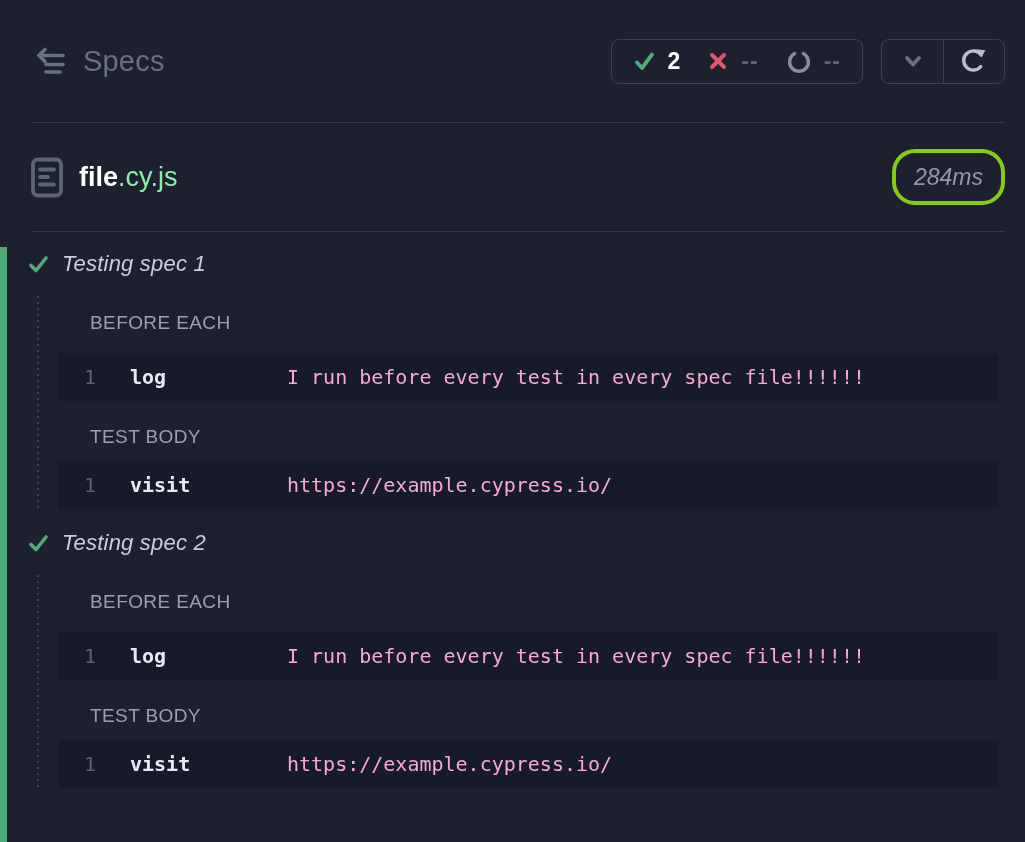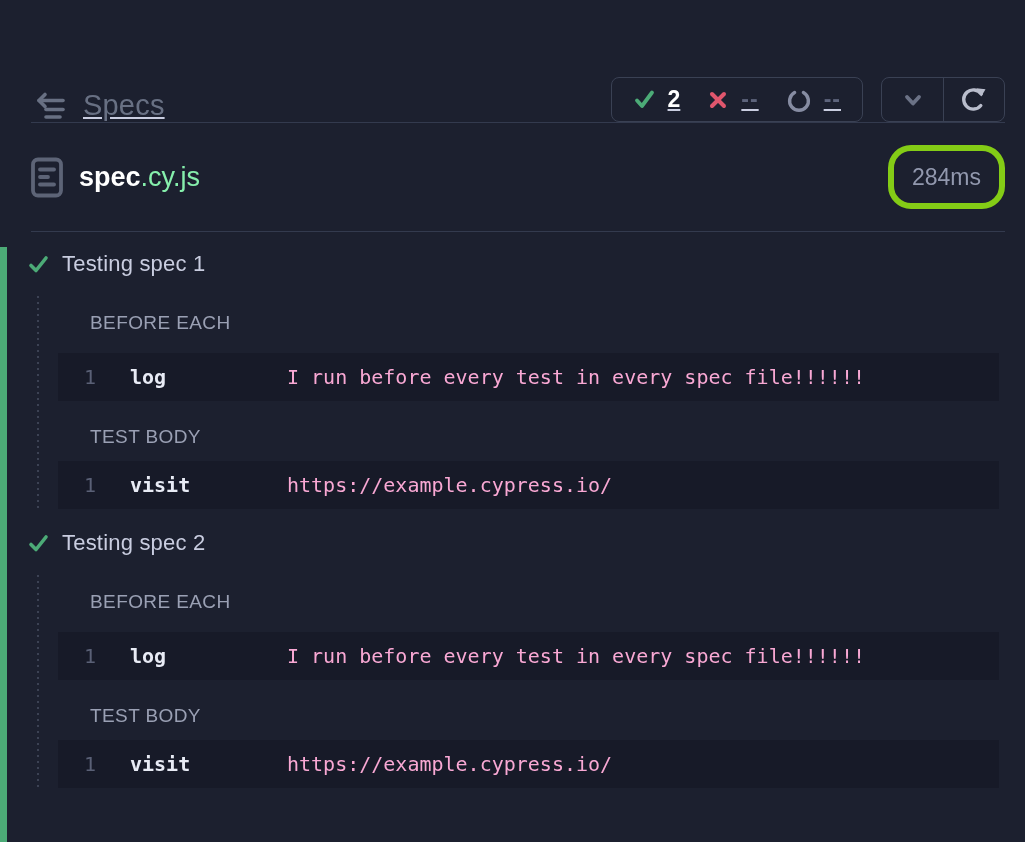--- a/index.html
+++ b/index.html
@@ -9,23 +9,22 @@
     width: 1025px; height: 842px;
     background: #1c202f;
     font-family: "Liberation Sans", sans-serif;
     overflow: hidden;
     color: #c9cde0;
   }
 
   
   .header {
     height: 122px;
-    display: flex; align-items: flex-end;
+    display: flex; align-items: center;
     padding: 0 20px 0 31px;
-    text-decoration: underline;
   }
   .back-btn {
     display: flex; align-items: center; gap: 16px;
     background: none; border: none; cursor: pointer;
     color: #687083;
   }
   .back-title { font-size: 29px; color: #687083; letter-spacing: .2px; }
   .header-right { margin-left: auto; display: flex; align-items: center; gap: 18px; }
 
   .stats-box {
@@ -56,39 +55,40 @@
   .spec-row {
     height: 108px;
     display: flex; align-items: center;
     padding: 0 20px 0 31px;
   }
   .spec-name { margin-left: 16px; font-size: 27px; }
   .spec-base { color: #ffffff; font-weight: bold; }
   .spec-ext  { color: #86efac; }
   .duration-pill {
     margin-left: auto;
-    height: 64px; display: flex; align-items: center;
+    height: 56px; display: flex; align-items: center;
     padding: 0 18px;
-    border: 6px solid #84cc16; border-radius: 23px;
-    font-size: 23px; color: #9298ae;
+    border: 4px solid #84cc16; border-radius: 23px;
+    font-size: 23px; color: #9298ae; font-style: italic;
   }
 
   
   .content { position: relative; height: 611px; }
   .pass-bar {
     position: absolute; left: 0; top: 0; bottom: 4px; width: 7px;
     background: #4cab77;
   }
 
   .test-block { }
   .test-title-row {
     display: flex; align-items: center;
     margin: 15px 0 0 28px;
     height: 34px;
     cursor: pointer;
+    font-style: italic;
   }
   .test-title-row:first-child { margin-top: 15px; }
   .test-title { margin-left: 13px; font-size: 22px; color: #c9cde0; letter-spacing: .2px; }
 
   .hooks {
     margin: 15px 0 0 37px;
     background-image: repeating-linear-gradient(to bottom, #3c4254 0 2px, transparent 2px 6px);
     background-size: 2px 100%;
     background-repeat: no-repeat;
     padding-bottom: 2px;
@@ -187,21 +187,21 @@
   <div class="spec-row">
     <span>
       <svg width="32" height="41" viewBox="0 0 32 41" fill="none" stroke="#5d6477" stroke-width="3.8" stroke-linecap="round">
         <rect x="2" y="2.5" width="28" height="36" rx="5"></rect>
         <path d="M9 12.5 L23 12.5"></path>
         <path d="M9 20 L17 20"></path>
         <path d="M9 27.5 L23 27.5"></path>
       </svg>
     </span>
     <span class="spec-name">
-      <span class="spec-base">spec</span><span class="spec-ext">.cy.js</span>
+      <span class="spec-base">file</span><span class="spec-ext">.cy.js</span>
     </span>
     <span class="duration-pill">284ms</span>
   </div>
 
   <div class="divider"></div>
 
   <div class="content">
     <div class="pass-bar"></div>
 
     <div class="test-block">

